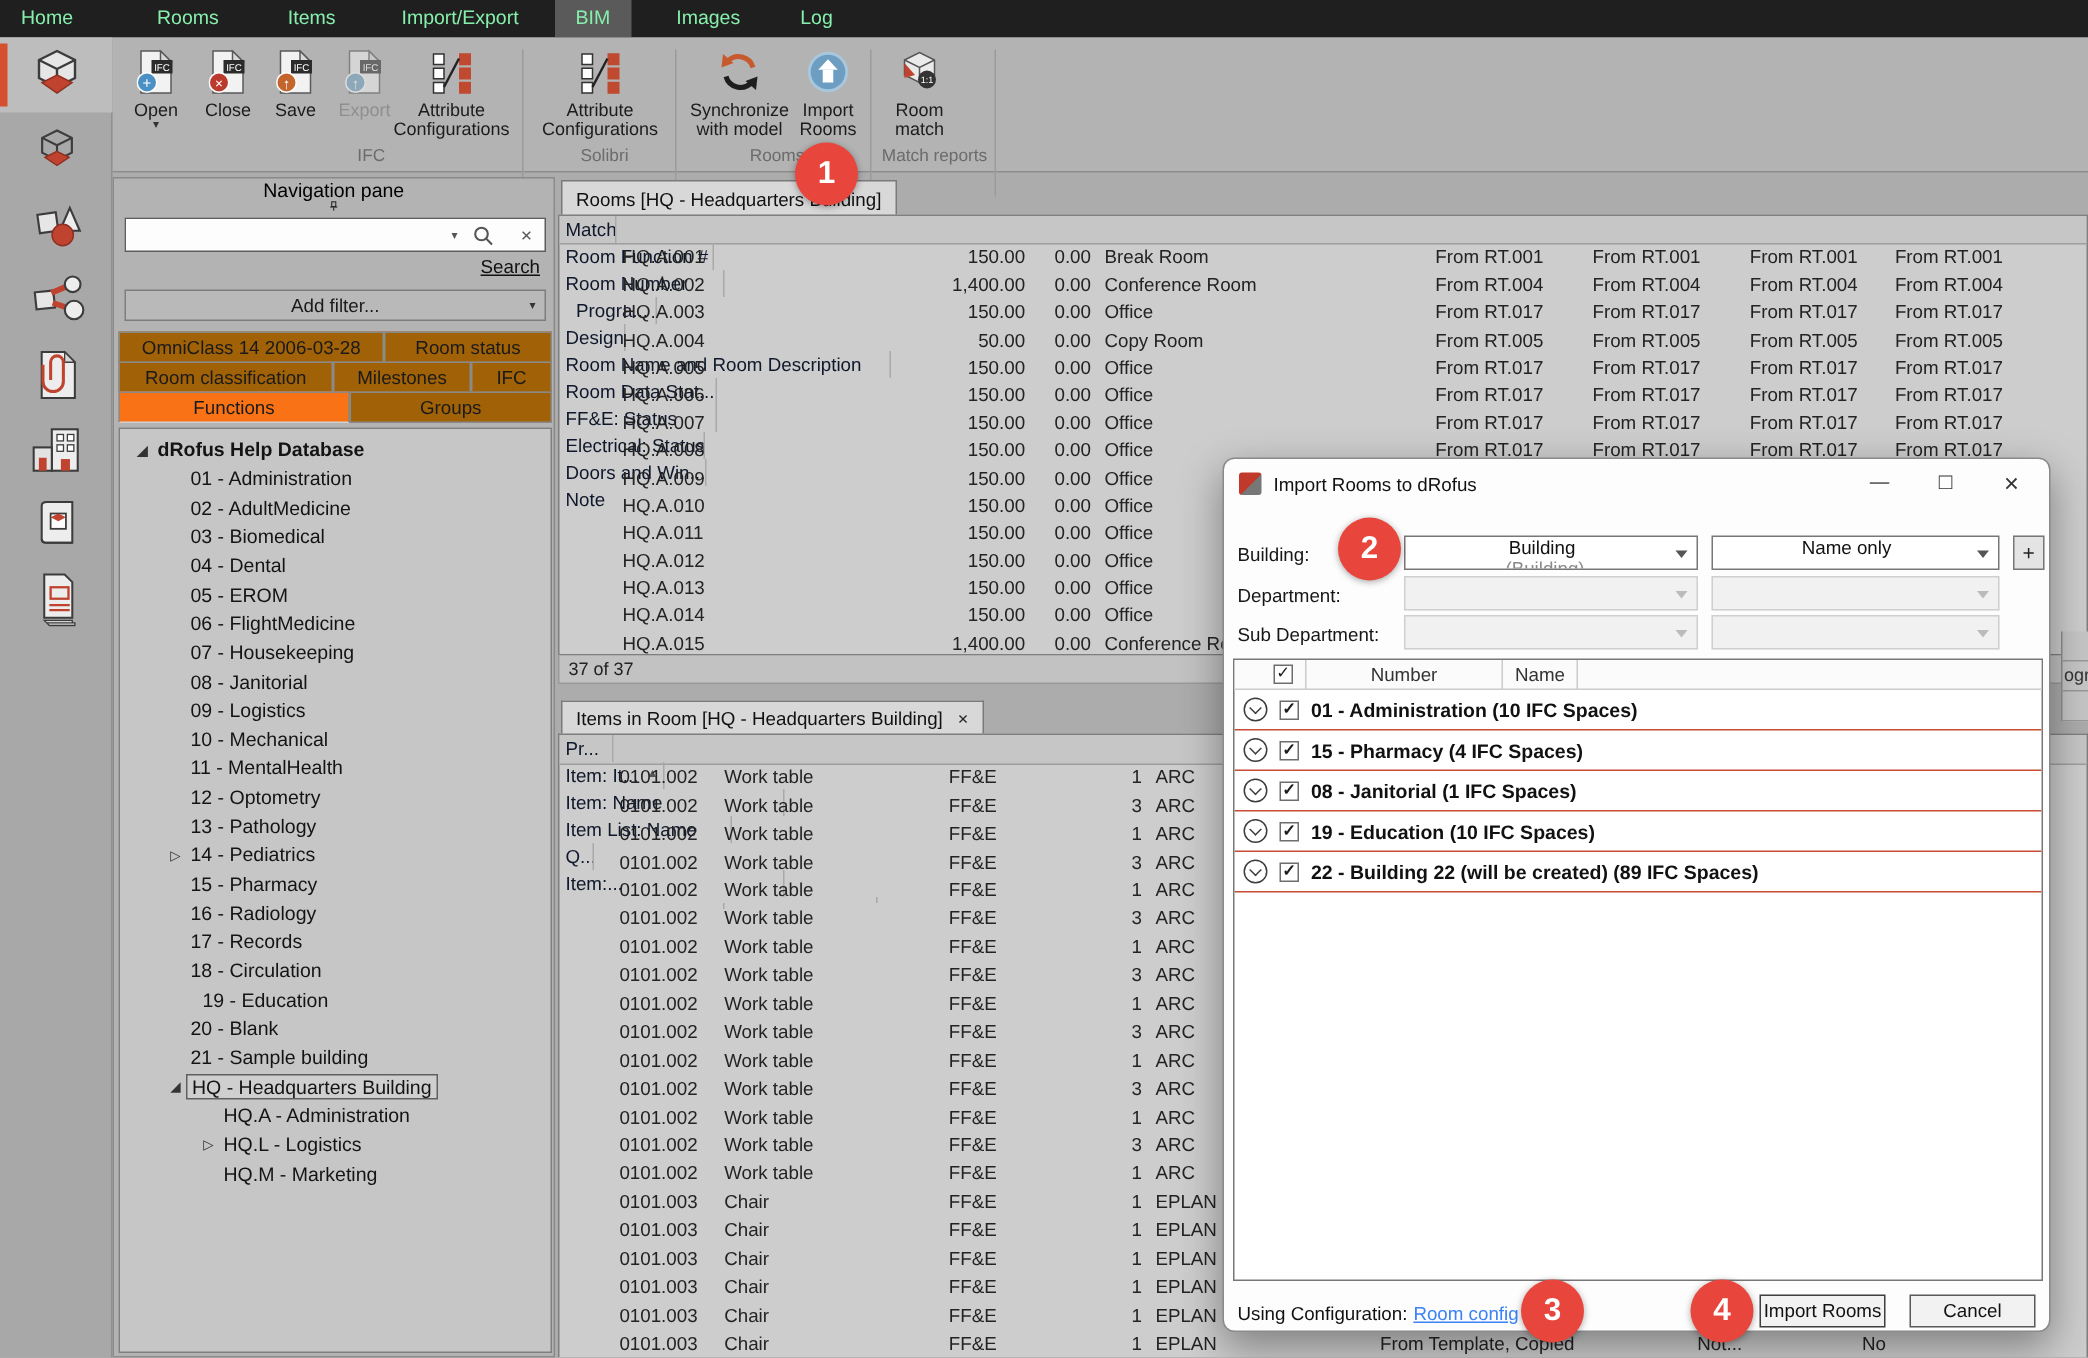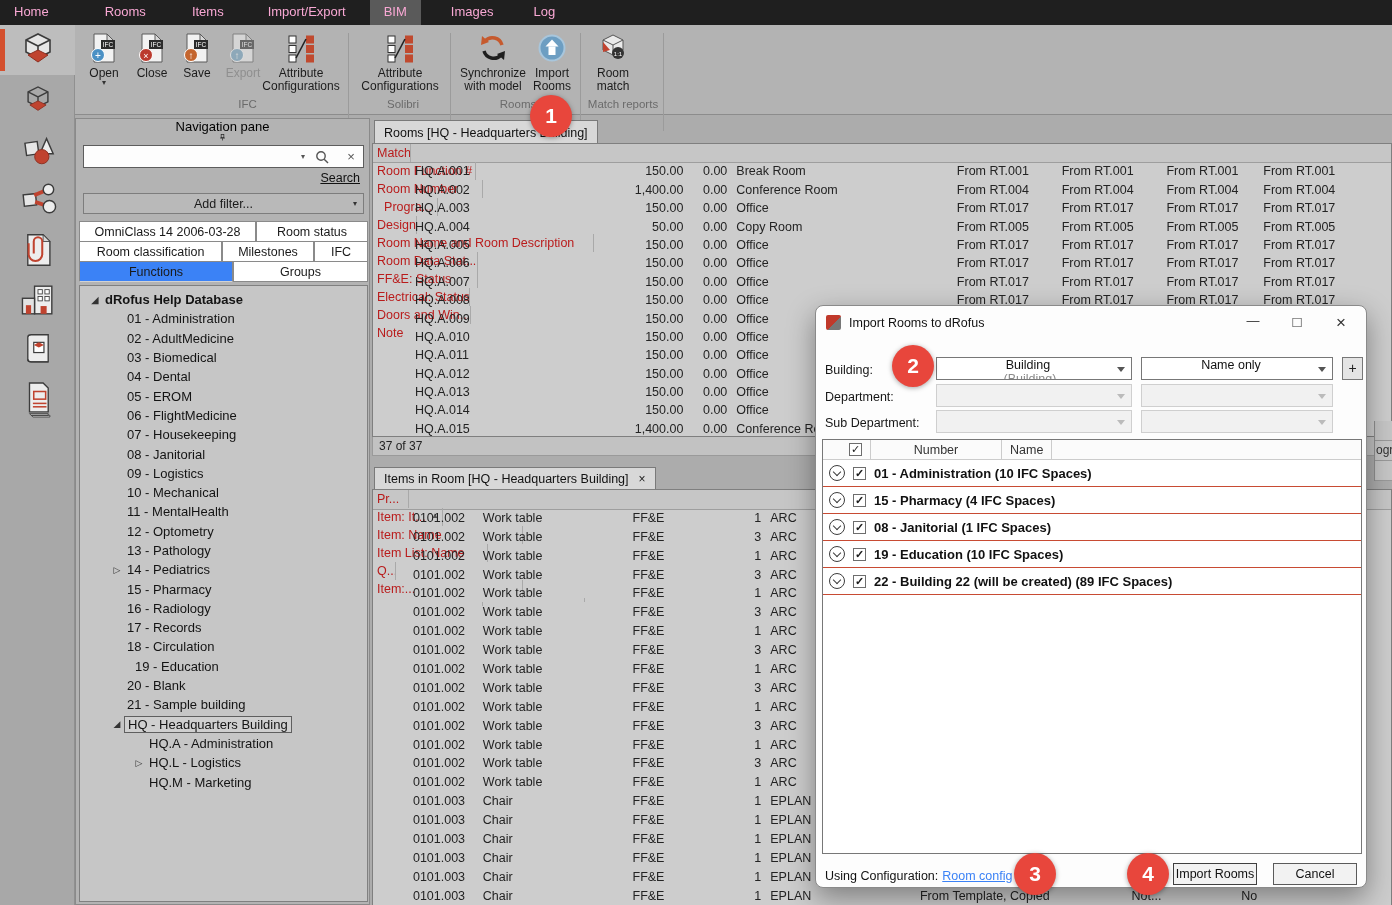--- a/index.html
+++ b/index.html
@@ -2,21 +2,21 @@
 <html><head>
 <meta charset="utf-8">
 <style>
   * { margin:0; padding:0; box-sizing:border-box; }
   html,body { width:1392px; height:905px; overflow:hidden;
     font-family:"Liberation Sans", sans-serif; background:#ACACAC; position:relative; }
 
   
   #menubar { position:absolute; left:0; top:0; width:1392px; height:25px; background:#1F1F1F;
     display:flex; align-items:stretch; }
-  .menu-item { color:#f9a8d4; font-size:13px; padding:4px 14px 5px; cursor:default; }
+  .menu-item { color:#86efac; font-size:13px; padding:4px 14px 5px; cursor:default; }
   .menu-item.active { background:#5A5A5A; }
 
   
   #ribbon { position:absolute; left:75px; top:25px; width:1317px; height:90px;
     background:#B3B3B3; border-bottom:1px solid #8C8C8C; }
   .rb-btn { position:absolute; top:6px; text-align:center; color:#1c1c1c; font-size:12px; line-height:13px; }
   .rb-ico { height:34px; display:flex; align-items:center; justify-content:center; }
   .rb-lbl { margin-top:2px; }
   .rb-dis { color:#8f8f8f; }
   .rb-dis svg { opacity:.55; }
@@ -41,36 +41,36 @@
   #searchbox input { flex:1; border:none; outline:none; background:transparent; font-size:12px; padding:0 5px;
     font-family:"Liberation Sans",sans-serif; }
   .sb-ico { width:24px; text-align:center; color:#555; font-size:12px; }
   #search-link { position:absolute; right:9px; top:52px; font-size:12.5px; color:#111;
     text-decoration:underline; }
   #add-filter { position:absolute; left:7px; top:74px; width:281px; height:21px; background:#B9B9B9;
     border:1px solid #7d7d7d; font-size:12.5px; color:#1a1a1a; display:flex; align-items:center;
     justify-content:center; }
   #add-filter .caret { position:absolute; right:6px; font-size:8px; color:#333; }
   .tabrow { position:absolute; left:3px; width:289px; height:21px; display:flex; }
-  .tab-btn { border:1px solid #8a8a8a; background:#ffffff; font-size:12.5px; color:#1a1a1a;
+  .tab-btn { border:1px solid #8a8a8a; background:#a16207; font-size:12.5px; color:#1a1a1a;
     display:flex; align-items:center; justify-content:center; height:21px; }
-  .tab-btn.on { background:#3b82f6; border-bottom-color:#D2D2D2; }
+  .tab-btn.on { background:#f97316; border-bottom-color:#D2D2D2; }
   #treebox { position:absolute; left:3px; top:166px; width:289px; height:617px; background:#C6C6C6;
     border:1px solid #808080; overflow:hidden; padding-top:4px; }
   .tree-row { height:19.3px; display:flex; align-items:center; font-size:13px; color:#141414; white-space:nowrap; }
   .tree-arrow { width:14px; font-size:9px; color:#333; text-align:center; flex:none; }
   .tree-lbl { padding:0 3px; }
   .tree-row.sel .tree-lbl { border:1px solid #5f5f5f; background:#CFCFCF; }
   .tree-row.bold { font-weight:bold; }
 
   
   .panel-tab { position:absolute; background:#D8D8D8; border:1px solid #7a7a7a; border-bottom:none;
     font-size:12.5px; color:#111; display:flex; align-items:center; padding:0 9px; gap:10px; }
   .g-head { display:flex; background:#C6C6C6; border-bottom:1px solid #9E9E9E; }
-  .g-head .cell { border-right:1px solid #A9A9A9; font-size:12.5px; color:#b91c1c;
+  .g-head .cell { border-right:1px solid #A9A9A9; font-size:12.5px; color:#0f172a;
     padding:2px 4px; white-space:nowrap; overflow:hidden; }
   .g-body .g-row { display:flex; }
   .g-body .cell { font-size:12.5px; color:#232323; padding:1px 4px; white-space:nowrap; overflow:hidden; }
   .r { text-align:right; padding-right:5px !important; }
 
   #rooms-panel { position:absolute; left:372px; top:118px; width:1020px; height:338px; }
   #rooms-grid { position:absolute; left:0; top:25px; width:1020px; height:294px; background:#CDCDCD;
     border:1px solid #7f7f7f; overflow:hidden; }
   #rooms-grid .g-row { height:18.4px; }
   #rooms-status { position:absolute; left:0; top:319px; width:1020px; height:19px; background:#C2C2C2;

